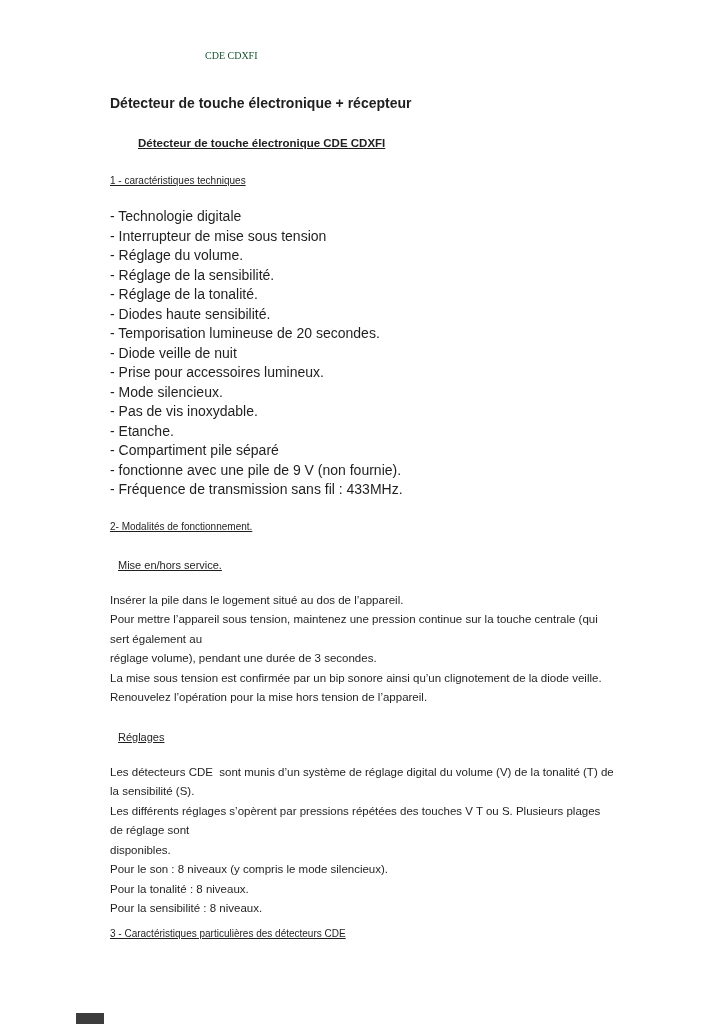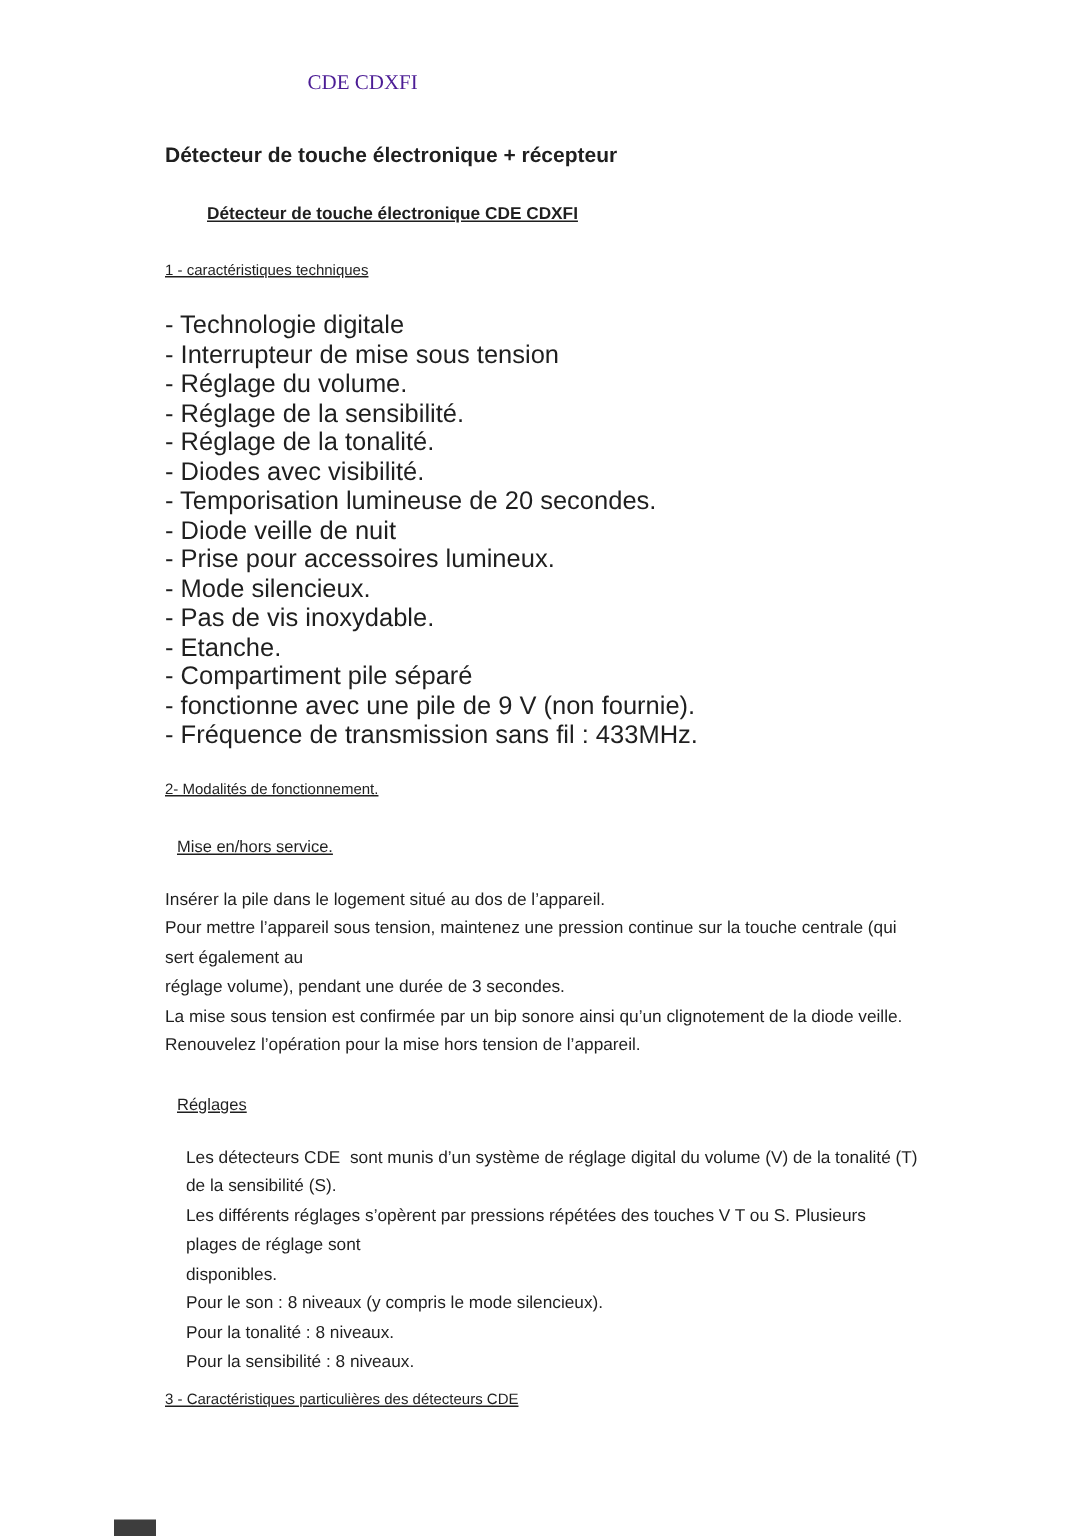--- a/index.html
+++ b/index.html
@@ -16,23 +16,23 @@
     font-family: "Liberation Sans", sans-serif;
     color: #1f1f1f;
     box-sizing: border-box;
   }
   .content {
     padding: 47px 110px 0 110px;
   }
   .doc-header {
     margin: 0 0 0 95px;
     font-family: "Liberation Serif", serif;
-    font-size: 14px;
+    font-size: 10px;
     line-height: 18px;
-    color: #4c1d95;
+    color: #14532d;
   }
   .doc-title {
     margin-top: 30px;
     font-size: 14px;
     font-weight: bold;
     line-height: 17px;
   }
   .doc-subtitle {
     margin-top: 24px;
     font-size: 11.5px;
@@ -54,33 +54,33 @@
     text-decoration: underline;
     line-height: 15px;
     margin-left: 8px;
   }
   .sub1 { margin-top: 24px; }
   .sub2 { margin-top: 22px; }
   .features {
     margin-top: 19px;
   }
   .features .line {
-    font-size: 17px;
+    font-size: 14px;
     line-height: 19.5px;
     white-space: pre-wrap;
   }
   .para {
     font-size: 11.5px;
   }
   .para .line {
     line-height: 19.5px;
     white-space: pre-wrap;
   }
   .p1 { margin-top: 18px; }
-  .p2 { margin-top: 18px; margin-left: 14px; }
+  .p2 { margin-top: 18px; }
   .scan-artifact {
     position: absolute;
     left: 76px;
     top: 1013px;
     width: 28px;
     height: 11px;
     background: #3d3d3d;
   }
 </style>
 </head>
@@ -96,21 +96,21 @@
     <div class="doc-subtitle">Détecteur de touche électronique CDE CDXFI</div>
 
     <div class="section-heading h1">1 - caractéristiques techniques</div>
 
     <div class="features">
       <div class="line">- Technologie digitale</div>
       <div class="line">- Interrupteur de mise sous tension</div>
       <div class="line">- Réglage du volume.</div>
       <div class="line">- Réglage de la sensibilité.</div>
       <div class="line">- Réglage de la tonalité.</div>
-      <div class="line">- Diodes avec visibilité.</div>
+      <div class="line">- Diodes haute sensibilité.</div>
       <div class="line">- Temporisation lumineuse de 20 secondes.</div>
       <div class="line">- Diode veille de nuit</div>
       <div class="line">- Prise pour accessoires lumineux.</div>
       <div class="line">- Mode silencieux.</div>
       <div class="line">- Pas de vis inoxydable.</div>
       <div class="line">- Etanche.</div>
       <div class="line">- Compartiment pile séparé</div>
       <div class="line">- fonctionne avec une pile de 9 V (non fournie).</div>
       <div class="line">- Fréquence de transmission sans fil : 433MHz.</div>
     </div>

